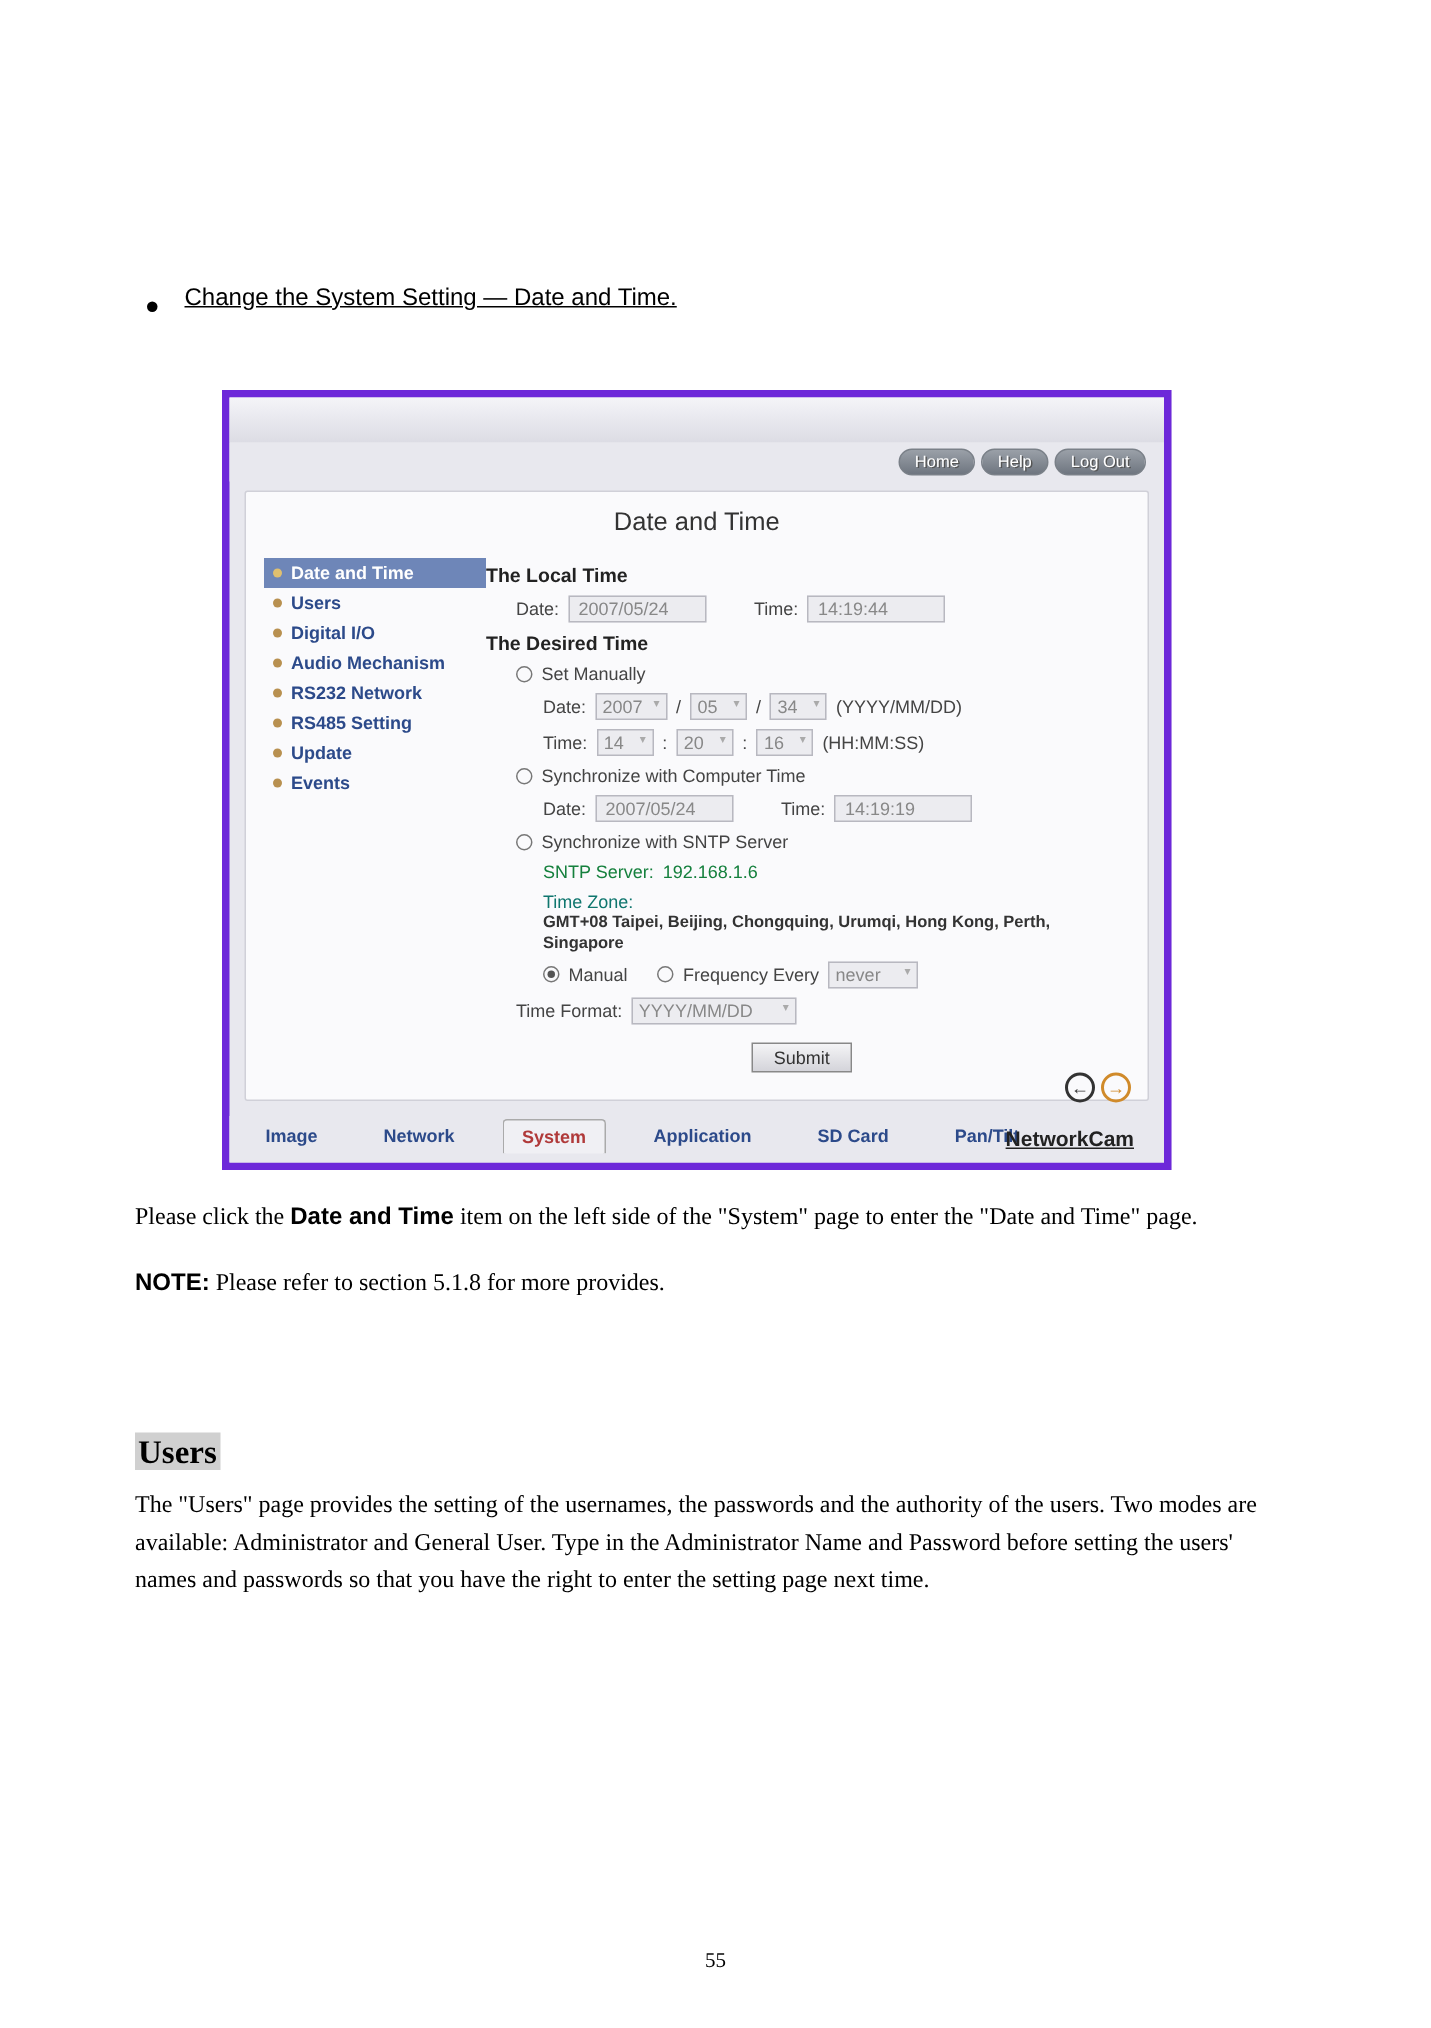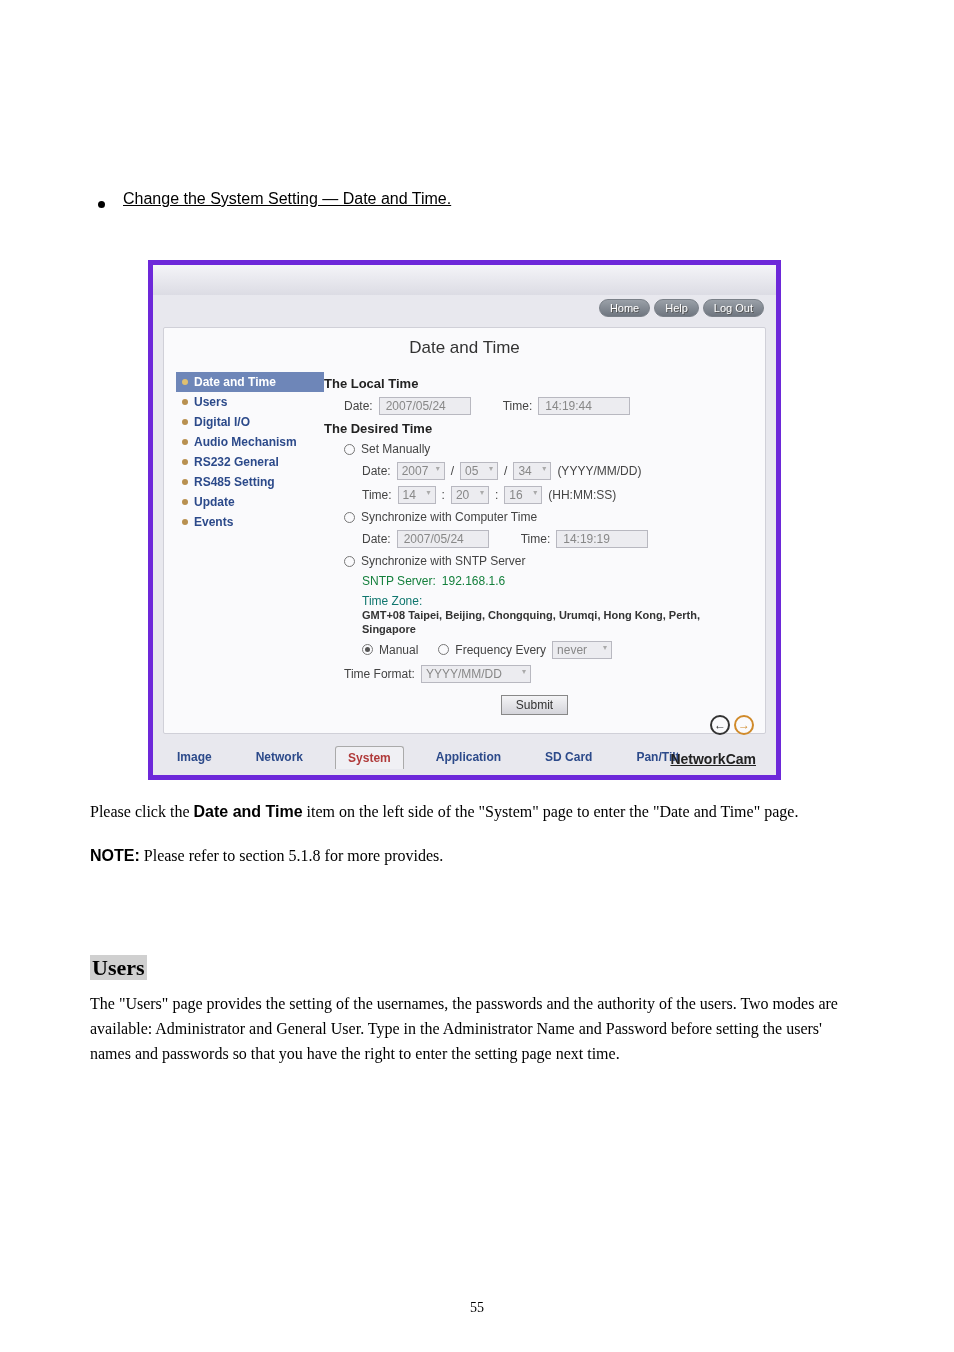--- a/index.html
+++ b/index.html
@@ -310,21 +310,21 @@
         <div class="sidebar-item">
             <span class="sidebar-dot"></span>
             <span>Digital I/O</span>
           </div>
         <div class="sidebar-item">
             <span class="sidebar-dot"></span>
             <span>Audio Mechanism</span>
           </div>
         <div class="sidebar-item">
             <span class="sidebar-dot"></span>
-            <span>RS232 General</span>
+            <span>RS232 Network</span>
           </div>
         <div class="sidebar-item">
             <span class="sidebar-dot"></span>
             <span>RS485 Setting</span>
           </div>
         <div class="sidebar-item">
             <span class="sidebar-dot"></span>
             <span>Update</span>
           </div>
         <div class="sidebar-item">

